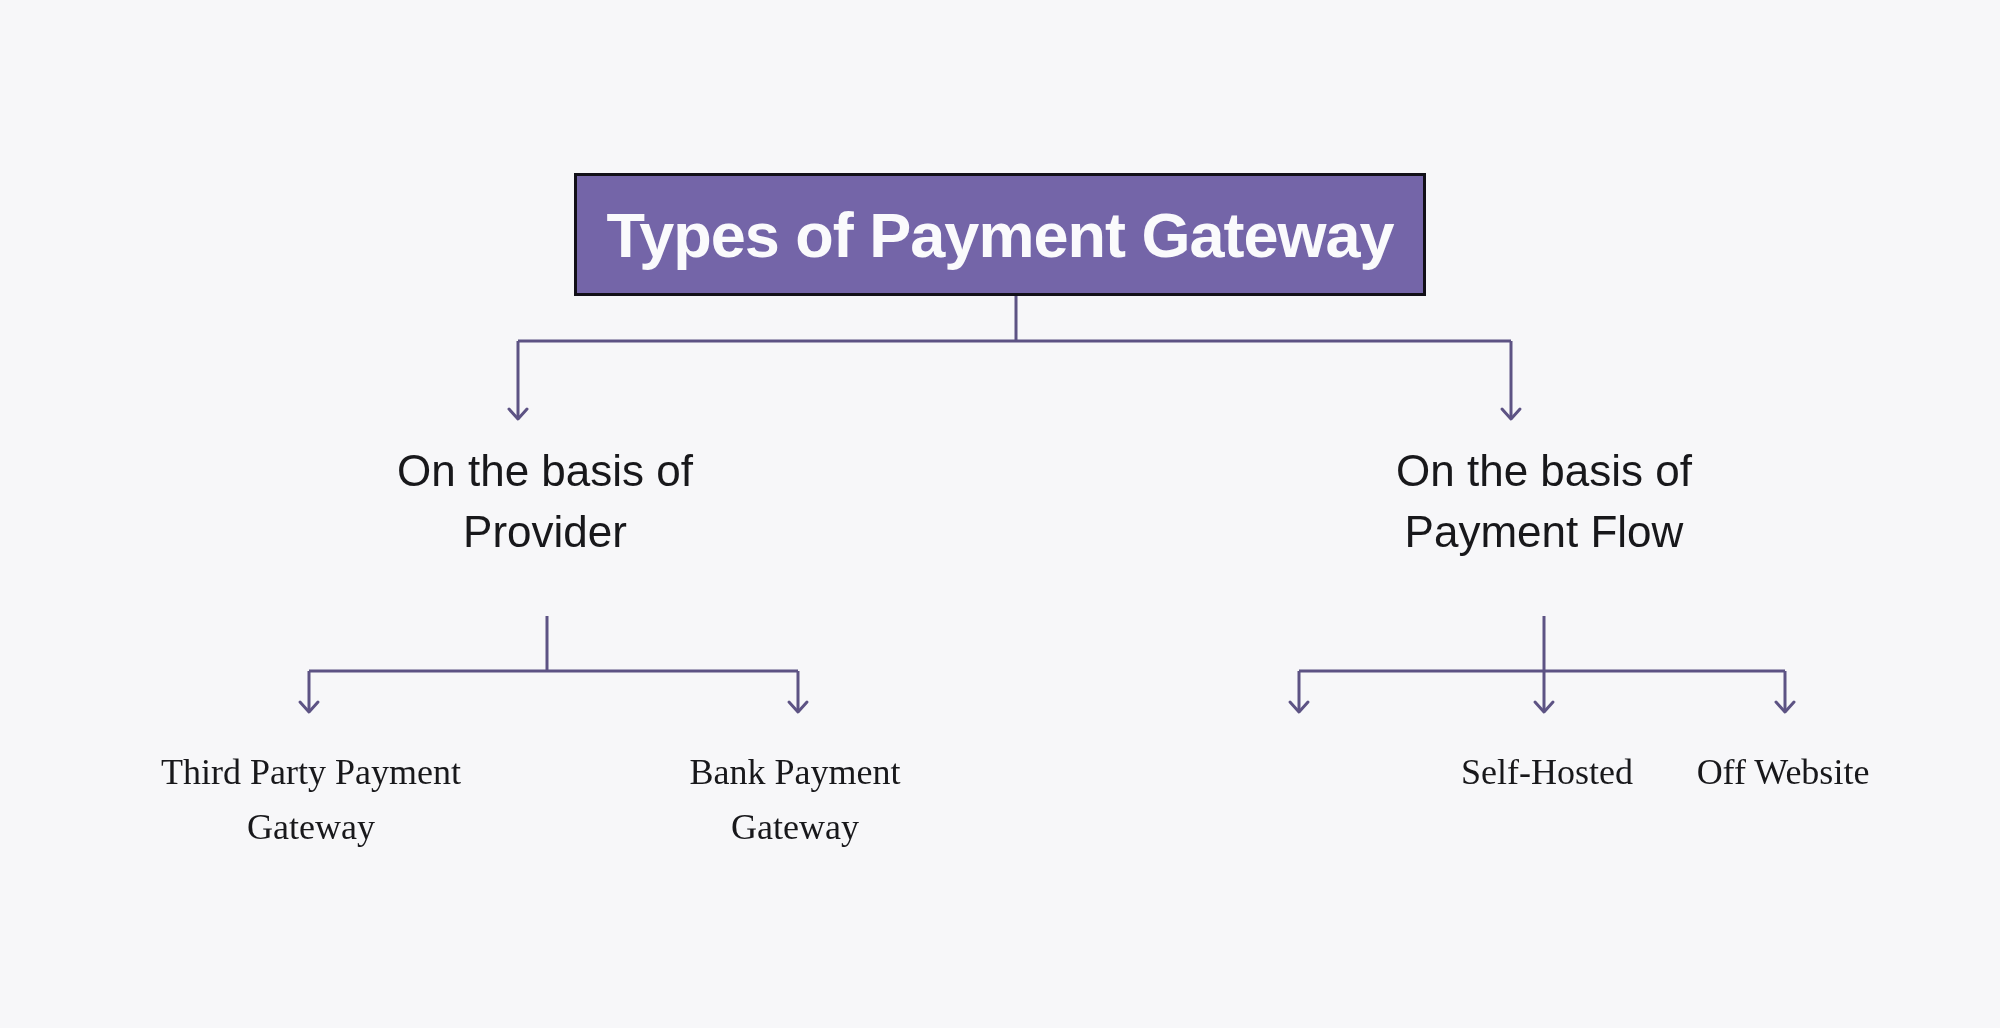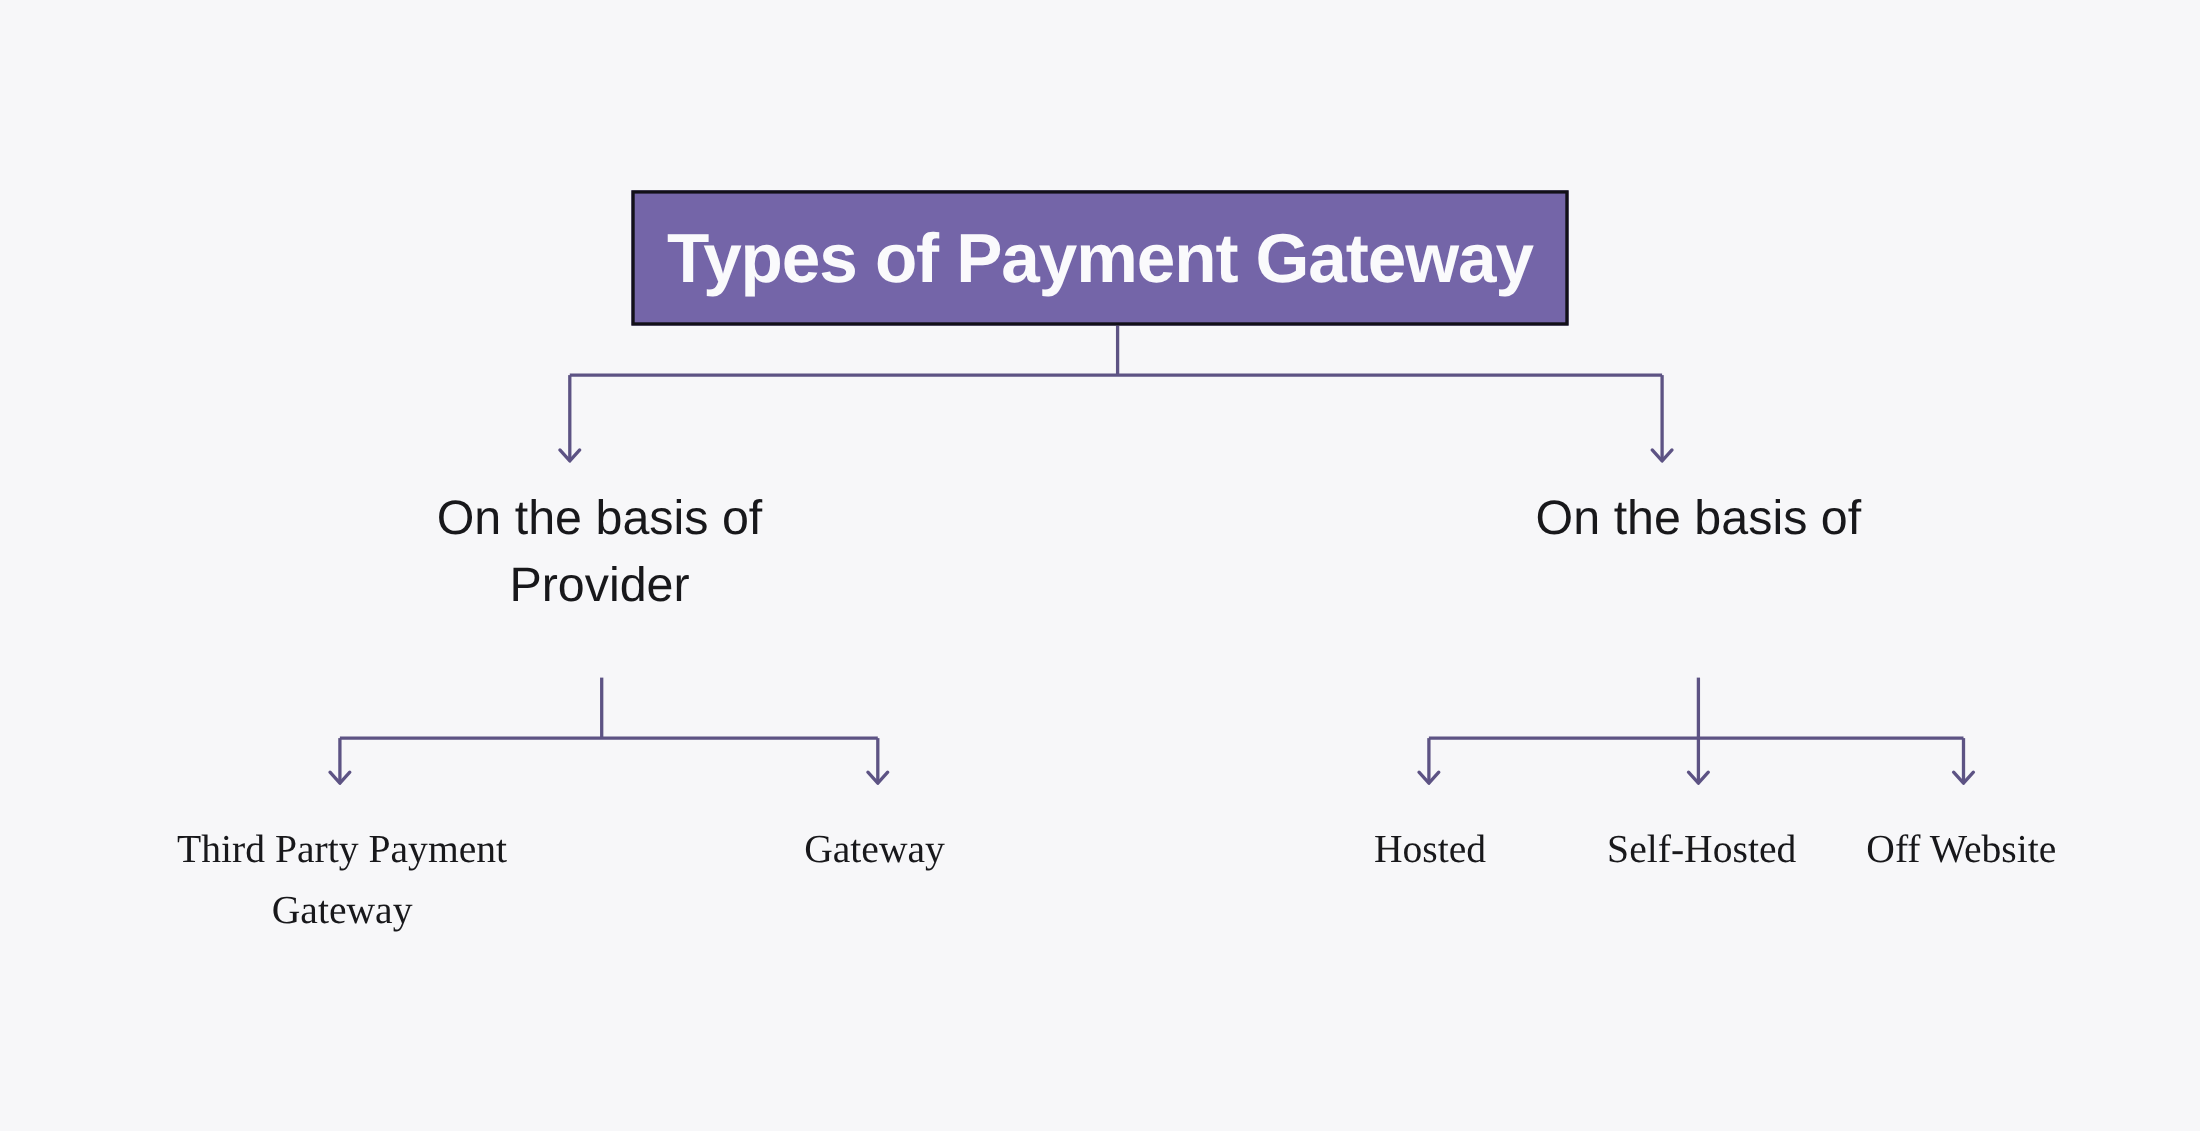--- a/index.html
+++ b/index.html
@@ -120,34 +120,33 @@
     <span>Types of Payment Gateway</span>
   </div>
 
   <div class="branch-label left-branch">
     <span class="prefix">On the basis of</span>
     <span class="emphasis">Provider</span>
   </div>
 
   <div class="branch-label right-branch">
     <span class="prefix">On the basis of</span>
+    <span class="emphasis">Payment Flow</span>
   </div>
 
   <div class="leaf leaf-third-party">
     <span class="leaf-line">Third Party Payment</span>
     <span class="leaf-line">Gateway</span>
   </div>
 
   <div class="leaf leaf-bank">
+    <span class="leaf-line">Bank Payment</span>
     <span class="leaf-line">Gateway</span>
   </div>
 
-  <div class="leaf leaf-hosted">
-    <span class="leaf-line">Hosted</span>
-  </div>
 
   <div class="leaf leaf-self-hosted">
     <span class="leaf-line">Self-Hosted</span>
   </div>
 
   <div class="leaf leaf-off-website">
     <span class="leaf-line">Off Website</span>
   </div>
 
 </div>

